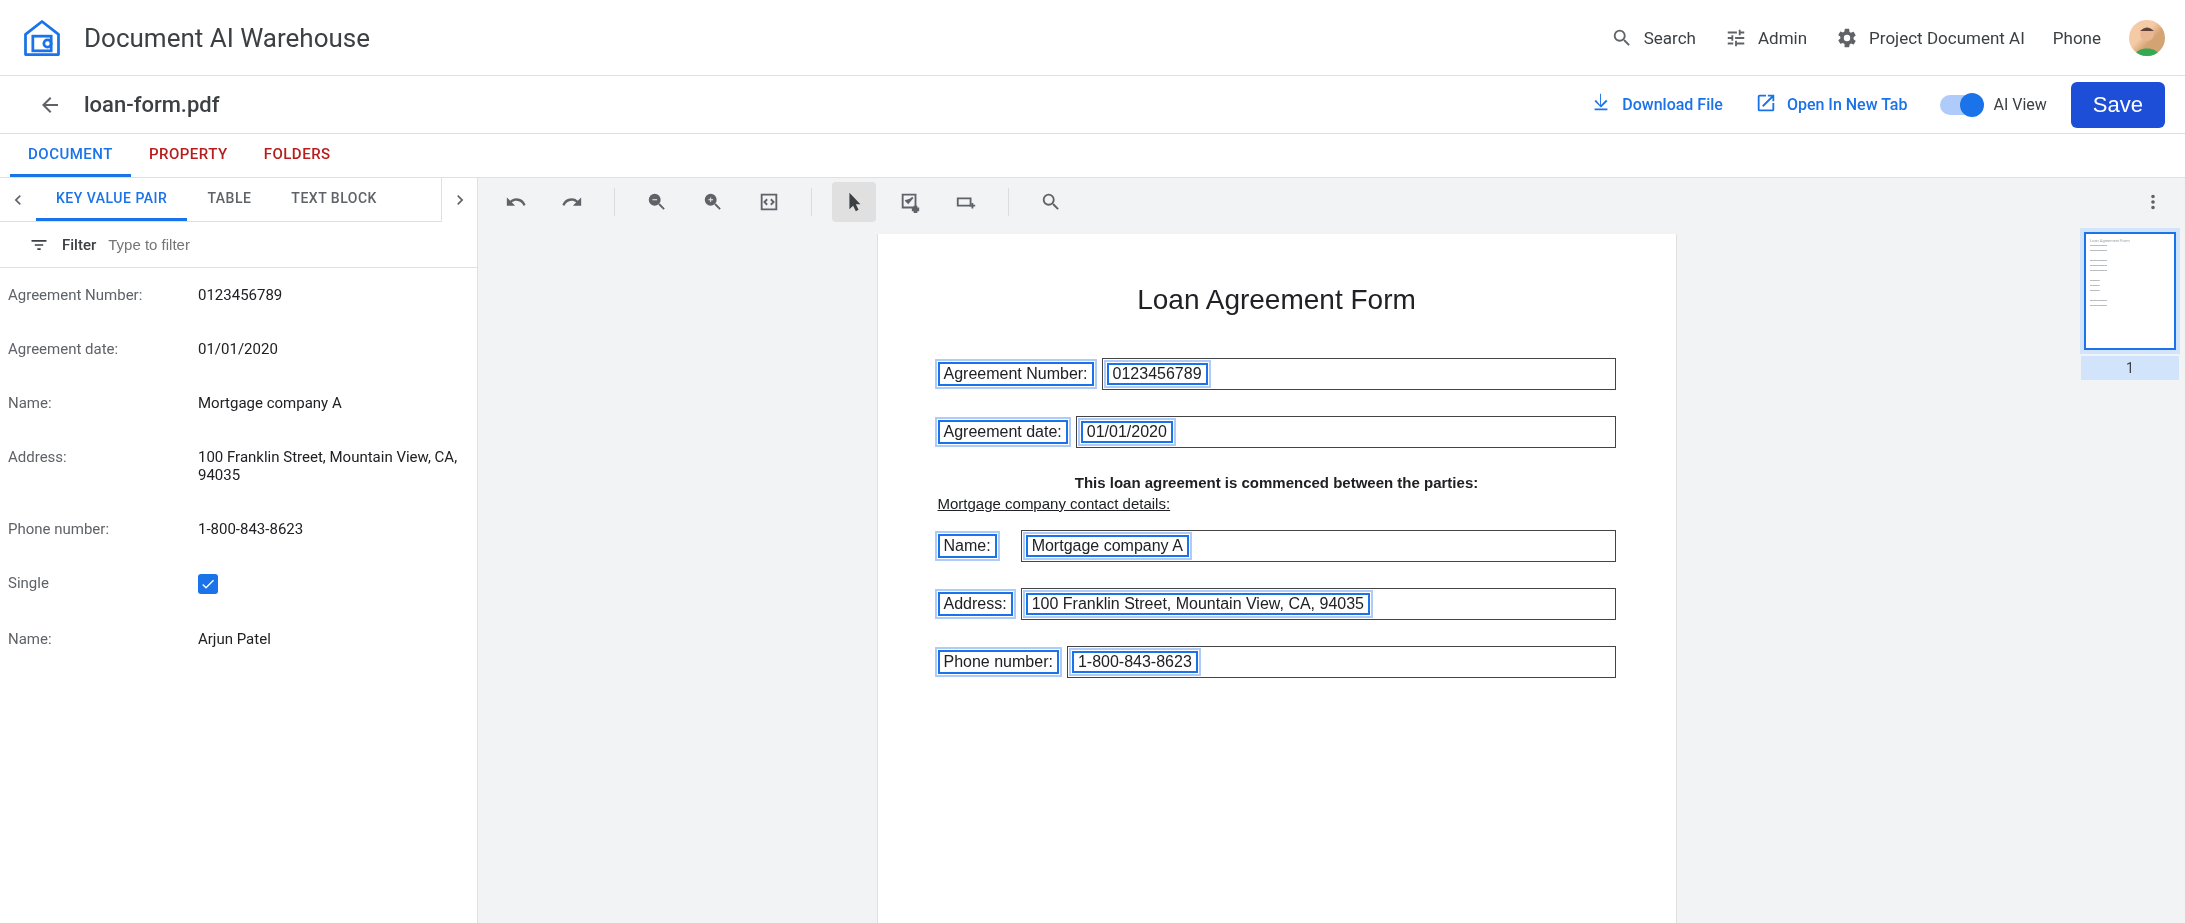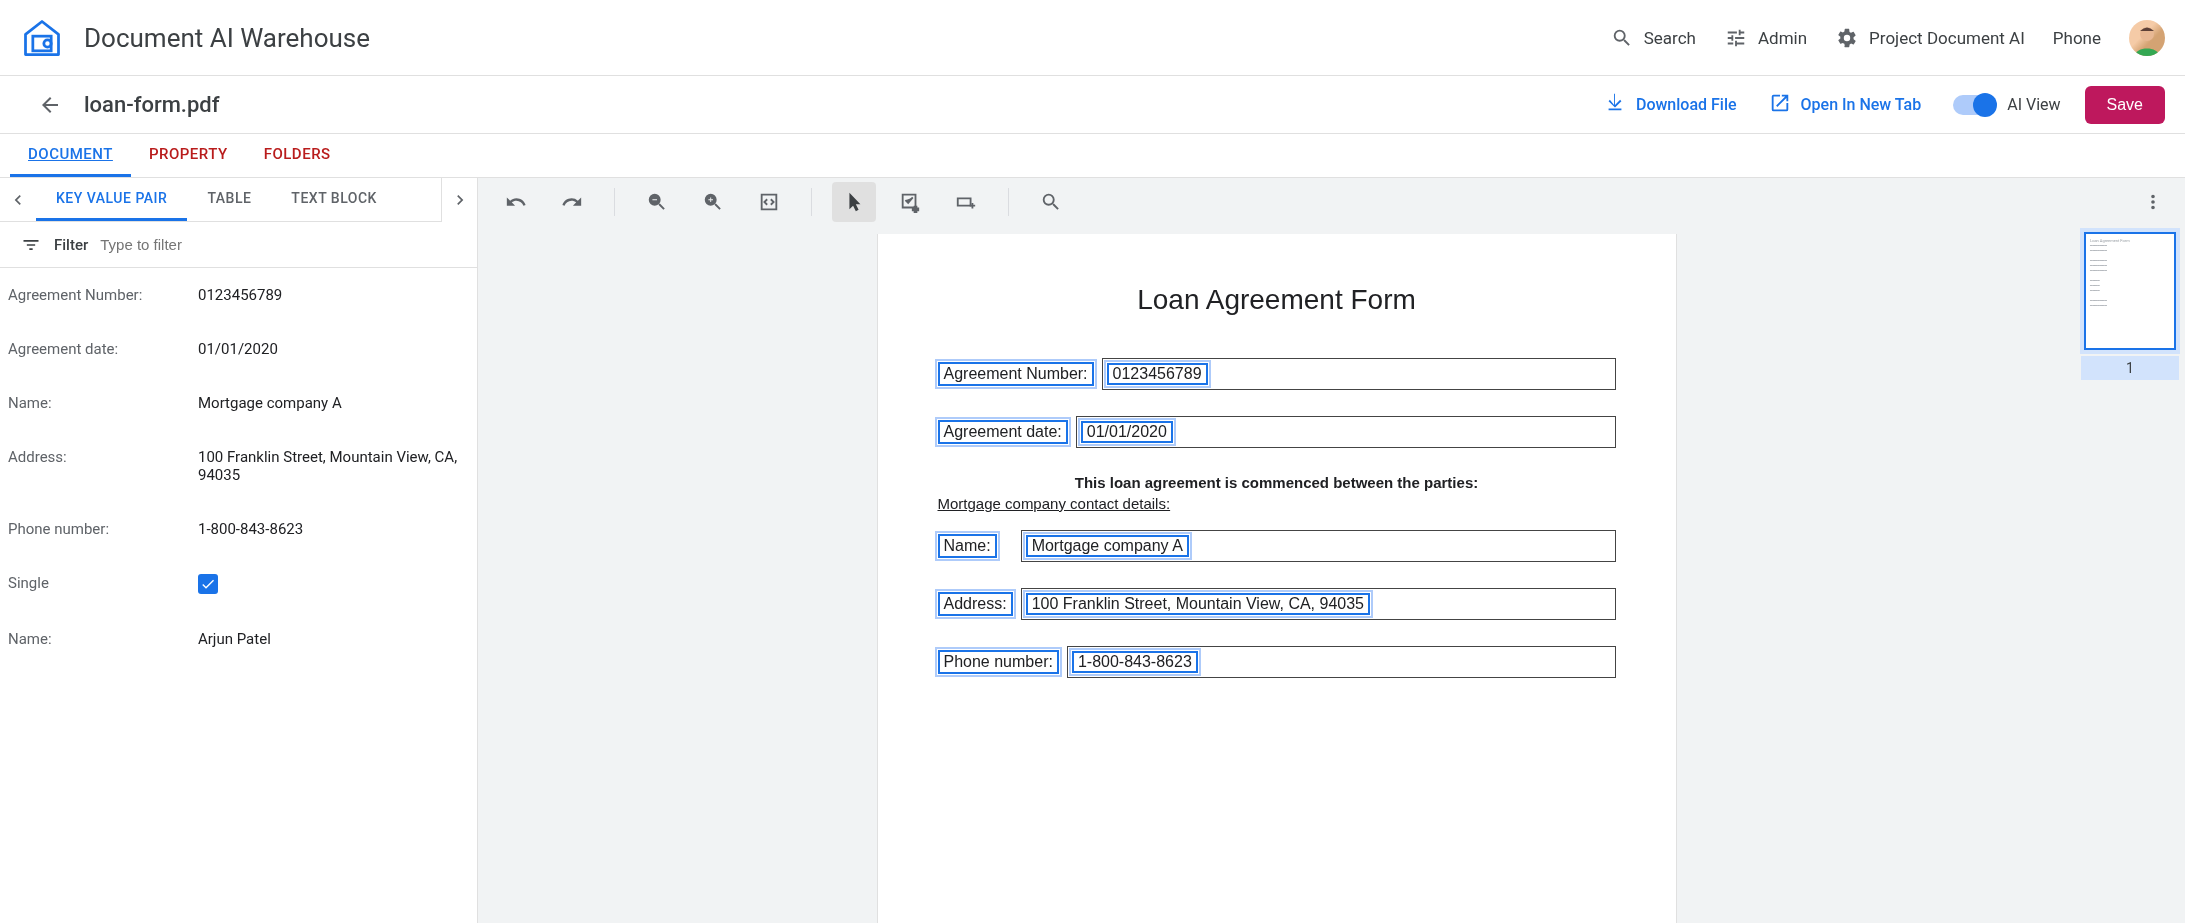--- a/index.html
+++ b/index.html
@@ -94,26 +94,26 @@
     cursor:pointer;
   }
   .toggle .knob {
     width:24px;height:24px;border-radius:50%;
     background:#1a73e8;
     position:absolute; right:-2px; top:-2px;
   }
   .toggle-label { font-size:16px; color:#3c4043; }
   .save-btn {
     margin-left: 24px;
-    background:#be185d;
+    background:#1d4ed8;
     color:#fff;
     border:none;
     border-radius:6px;
     padding:10px 22px;
-    font-size:16px;
+    font-size:22px;
     font-weight:500;
     cursor:pointer;
   }
   
   .maintabs {
     display:flex;
     height:44px;
     border-bottom:1px solid #e0e0e0;
     padding-left: 10px;
   }
@@ -123,21 +123,20 @@
     font-size:15px;
     font-weight:500;
     letter-spacing:0.5px;
     color:#b91c1c;
     cursor:pointer;
     border-bottom: 3px solid transparent;
   }
   .maintab.active {
     color:#1a73e8;
     border-bottom-color:#1a73e8;
-    text-decoration:underline;
   }
   
   .content {
     display:flex;
     height: calc(100% - 68px - 58px - 44px);
   }
   .leftpanel {
     width: 478px;
     min-width:478px;
     border-right:1px solid #e0e0e0;
@@ -171,21 +170,21 @@
     letter-spacing:0.5px;
     color:#5f6368;
     cursor:pointer;
     height:100%;
     border-bottom:3px solid transparent;
   }
   .subtab.active { color:#1a73e8; border-bottom-color:#1a73e8; }
   .filterrow {
     display:flex; align-items:center;
     height:46px;
-    padding: 0 20px;
+    padding: 0 28px;
     border-bottom:1px solid #e0e0e0;
     gap:12px;
     justify-content:center;
   }
   .filterrow .filter-icon { width:22px;height:22px;color:#3c4043;display:flex;align-items:center;justify-content:center; }
   .filterrow .filter-label { font-weight:500; font-size:15px; color:#3c4043; }
   .filterrow input {
     border:none; outline:none;
     font-size:15px;
     color:#5f6368;

